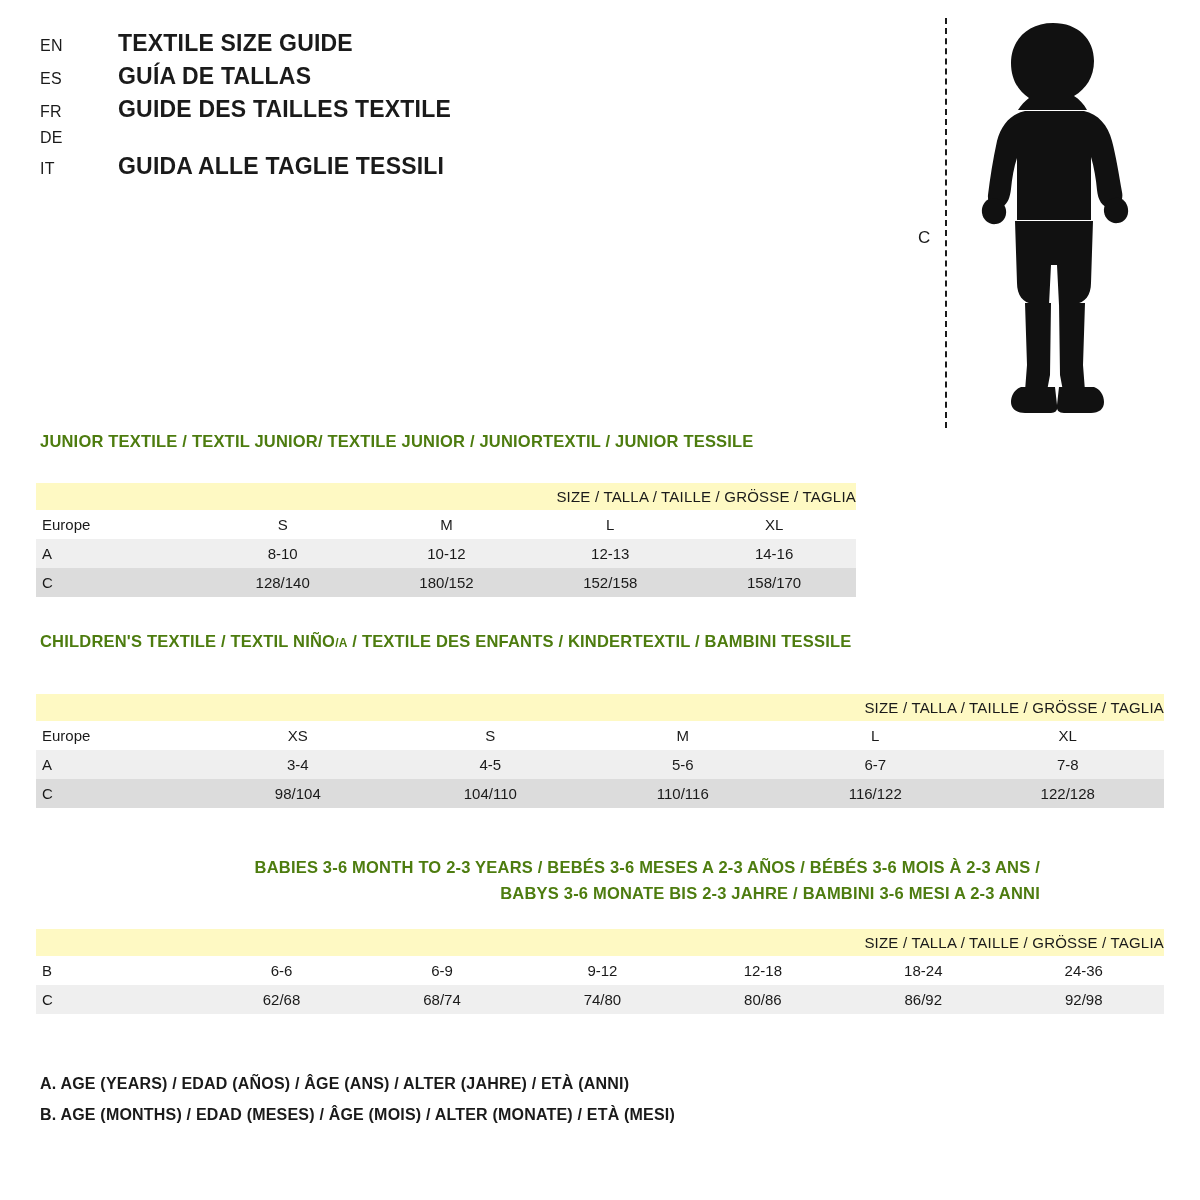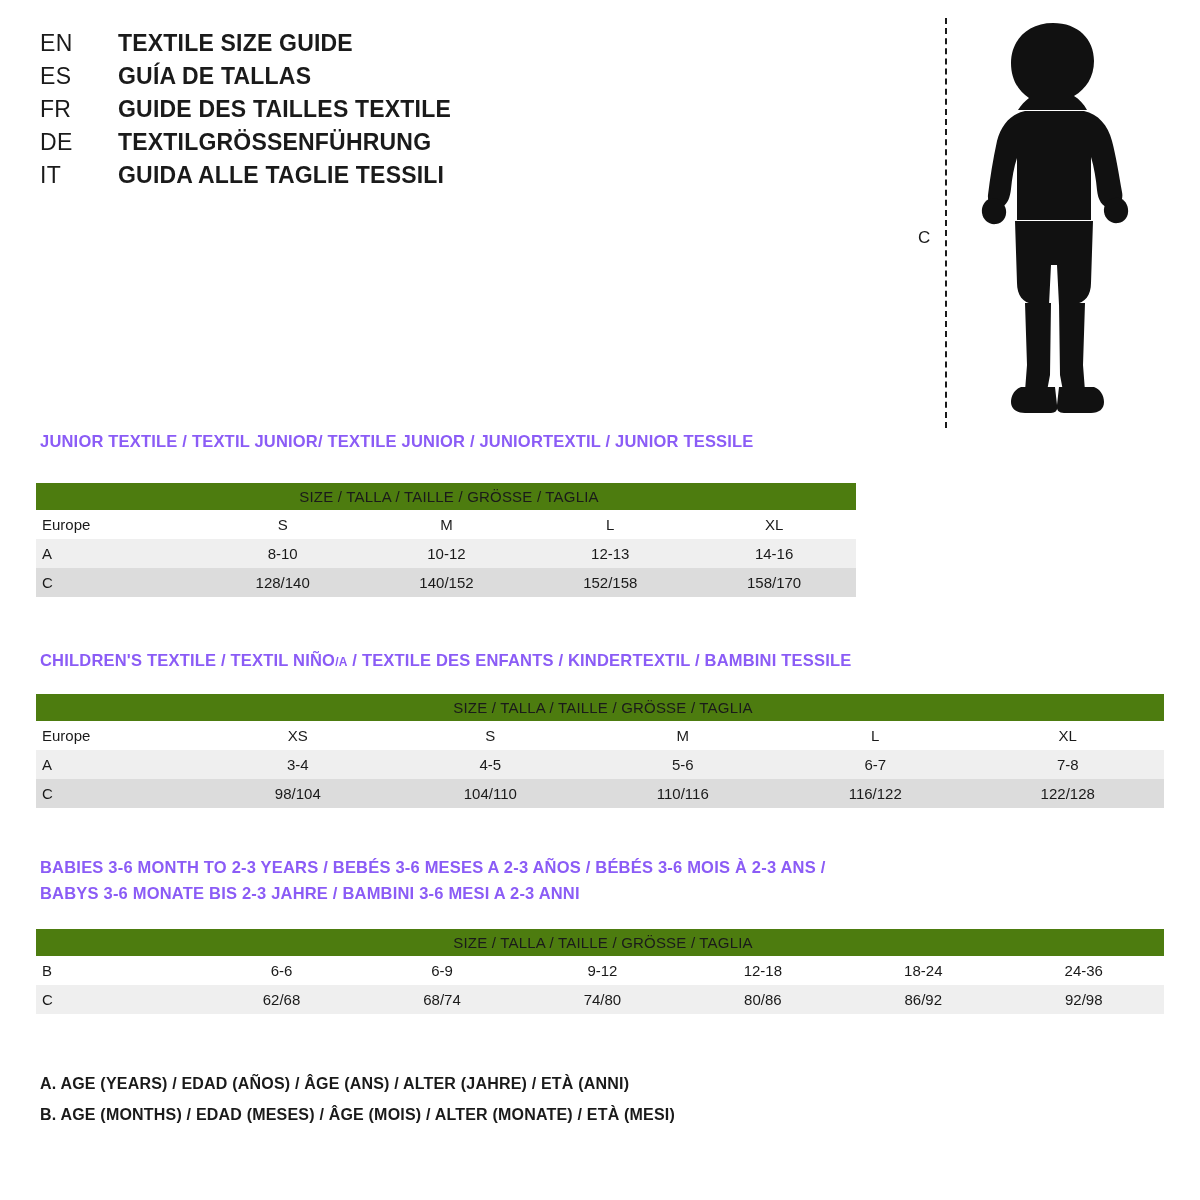--- a/index.html
+++ b/index.html
@@ -24,21 +24,21 @@
     width: 560px;
   }
   .title-row {
     display: flex;
     align-items: baseline;
     margin-bottom: 6px;
   }
   .title-lang {
     width: 78px;
     flex: 0 0 78px;
-    font-size: 23px;
+    font-size: 16px;
     font-weight: 500;
     letter-spacing: 0.3px;
     color: #1a1a1a;
   }
   .title-text {
     font-size: 23px;
     font-weight: 700;
     letter-spacing: 0.2px;
     text-transform: uppercase;
     color: #1a1a1a;
@@ -76,22 +76,23 @@
   }
 
   
   .section-heading {
     position: absolute;
     left: 40px;
     font-size: 16.5px;
     font-weight: 700;
     letter-spacing: 0.2px;
     text-transform: uppercase;
-    color: #8b5cf6;
+    color: #4d7c0f;
     white-space: nowrap;
+    text-align: right;
   }
   .section-heading .sub {
     font-size: 12px;
     vertical-align: baseline;
   }
   .section-heading.two-line {
     white-space: normal;
     line-height: 1.55;
   }
 
@@ -103,22 +104,22 @@
     color: #1a1a1a;
   }
   .size-table td, .size-table th {
     padding: 0;
     text-align: center;
     font-weight: 400;
     height: 29px;
     vertical-align: middle;
   }
   .size-table .band-row td {
-    background: #4d7c0f;
-    text-align: center;
+    background: #fef9c3;
+    text-align: right;
     padding-left: 6px;
     font-size: 15px;
     font-weight: 500;
     letter-spacing: 0.2px;
     text-transform: uppercase;
     height: 27px;
   }
   .size-table .row-white td { background: #ffffff; }
   .size-table .row-light td { background: #efefef; }
   .size-table .row-mid td  { background: #dcdcdc; }
@@ -152,21 +153,20 @@
   <div class="title-row">
     <span class="title-lang">ES</span>
     <span class="title-text">GUÍA DE TALLAS</span>
   </div>
   <div class="title-row">
     <span class="title-lang">FR</span>
     <span class="title-text">GUIDE DES TAILLES TEXTILE</span>
   </div>
   <div class="title-row">
     <span class="title-lang">DE</span>
-    <span class="title-text">TEXTILGRÖSSENFÜHRUNG</span>
   </div>
   <div class="title-row">
     <span class="title-lang">IT</span>
     <span class="title-text">GUIDA ALLE TAGLIE TESSILI</span>
   </div>
 </div>
 
 <div class="figure-zone">
   <div class="figure-dashline"></div>
   <div class="figure-label">C</div>
@@ -208,28 +208,28 @@
   <tr class="row-light">
     <td class="left-label">A</td>
     <td>8-10</td>
     <td>10-12</td>
     <td>12-13</td>
     <td>14-16</td>
   </tr>
   <tr class="row-mid">
     <td class="left-label">C</td>
     <td>128/140</td>
-    <td>140/152</td>
+    <td>180/152</td>
     <td>152/158</td>
     <td>158/170</td>
   </tr>
 </tbody>
   </table>
 
-<div class="section-heading" style="top:651px;"><span>CHILDREN'S TEXTILE / TEXTIL NIÑO</span><span class="sub">/A</span><span> / TEXTILE DES ENFANTS / KINDERTEXTIL / BAMBINI TESSILE</span></div>
+<div class="section-heading" style="top:632px;"><span>CHILDREN'S TEXTILE / TEXTIL NIÑO</span><span class="sub">/A</span><span> / TEXTILE DES ENFANTS / KINDERTEXTIL / BAMBINI TESSILE</span></div>
 
 <table class="size-table" style="left:36px; top:694px; width:1128px;">
   <tbody>
       <tr class="band-row">
     <td colspan="6">SIZE / TALLA / TAILLE / GRÖSSE / TAGLIA</td>
   </tr>
   <tr class="row-white">
     <td class="left-label" style="width:160px;">Europe</td>
     <td style="width:193px;">XS</td>
     <td style="width:193px;">S</td>

